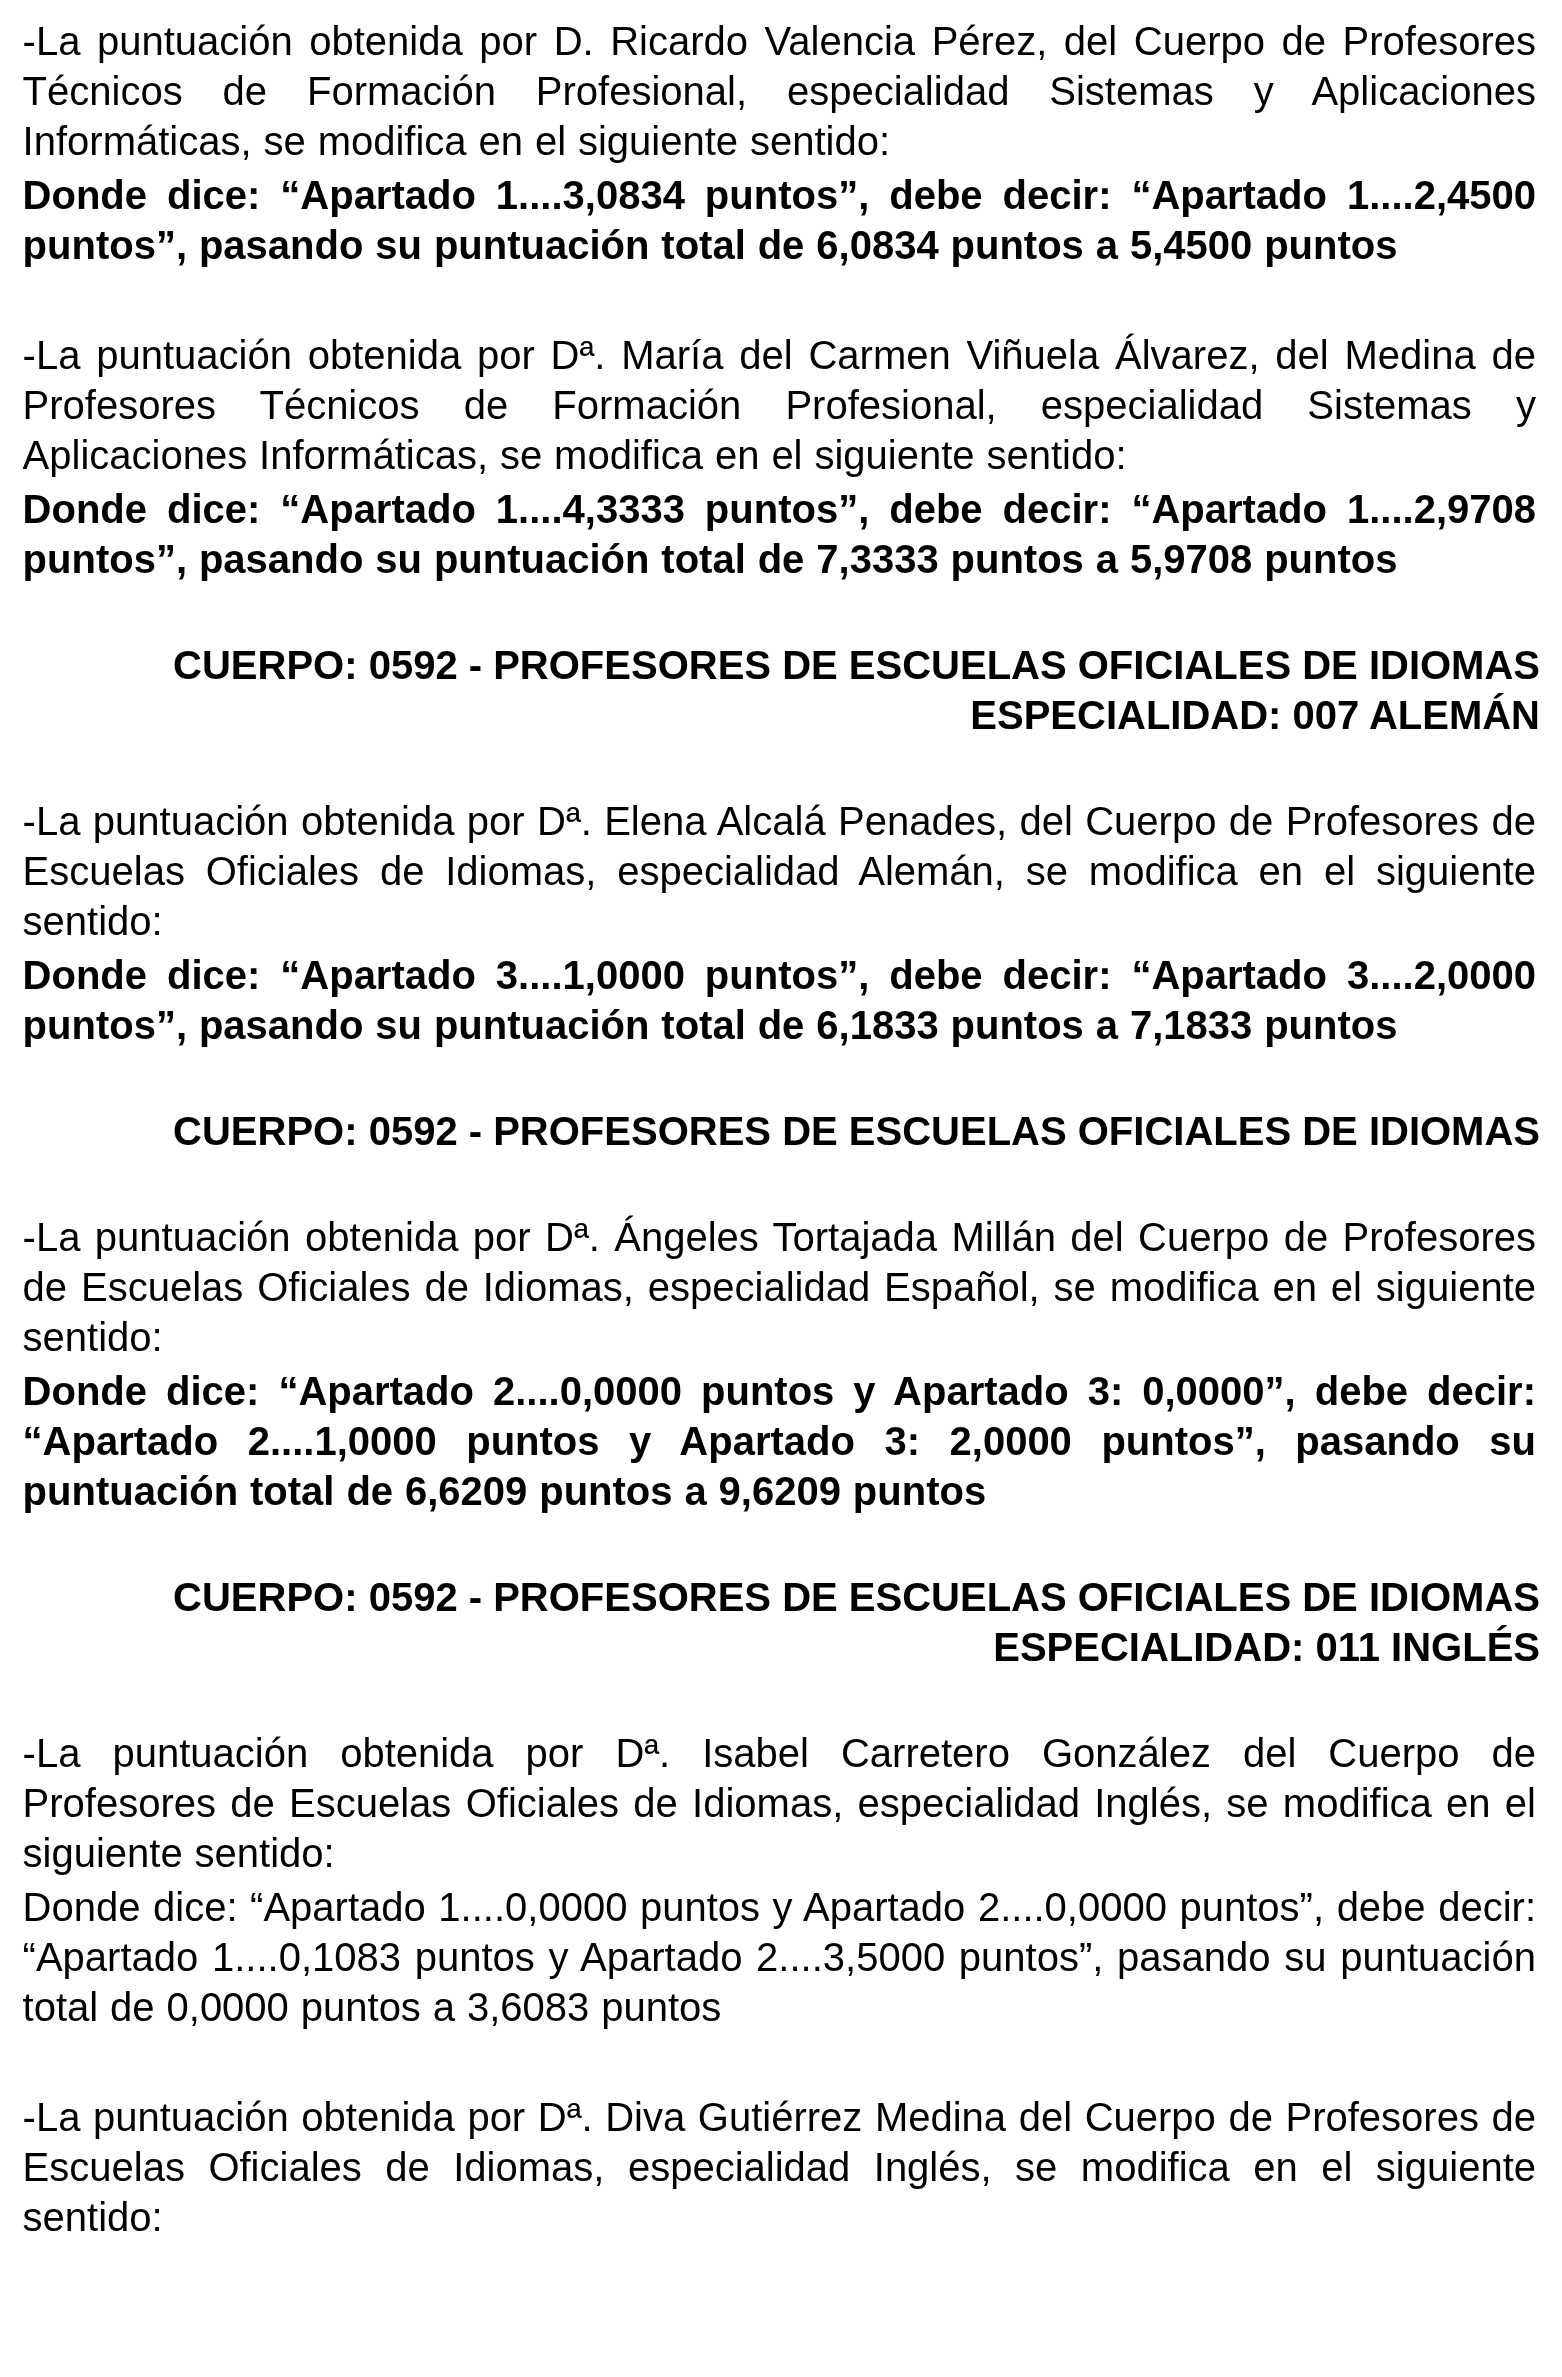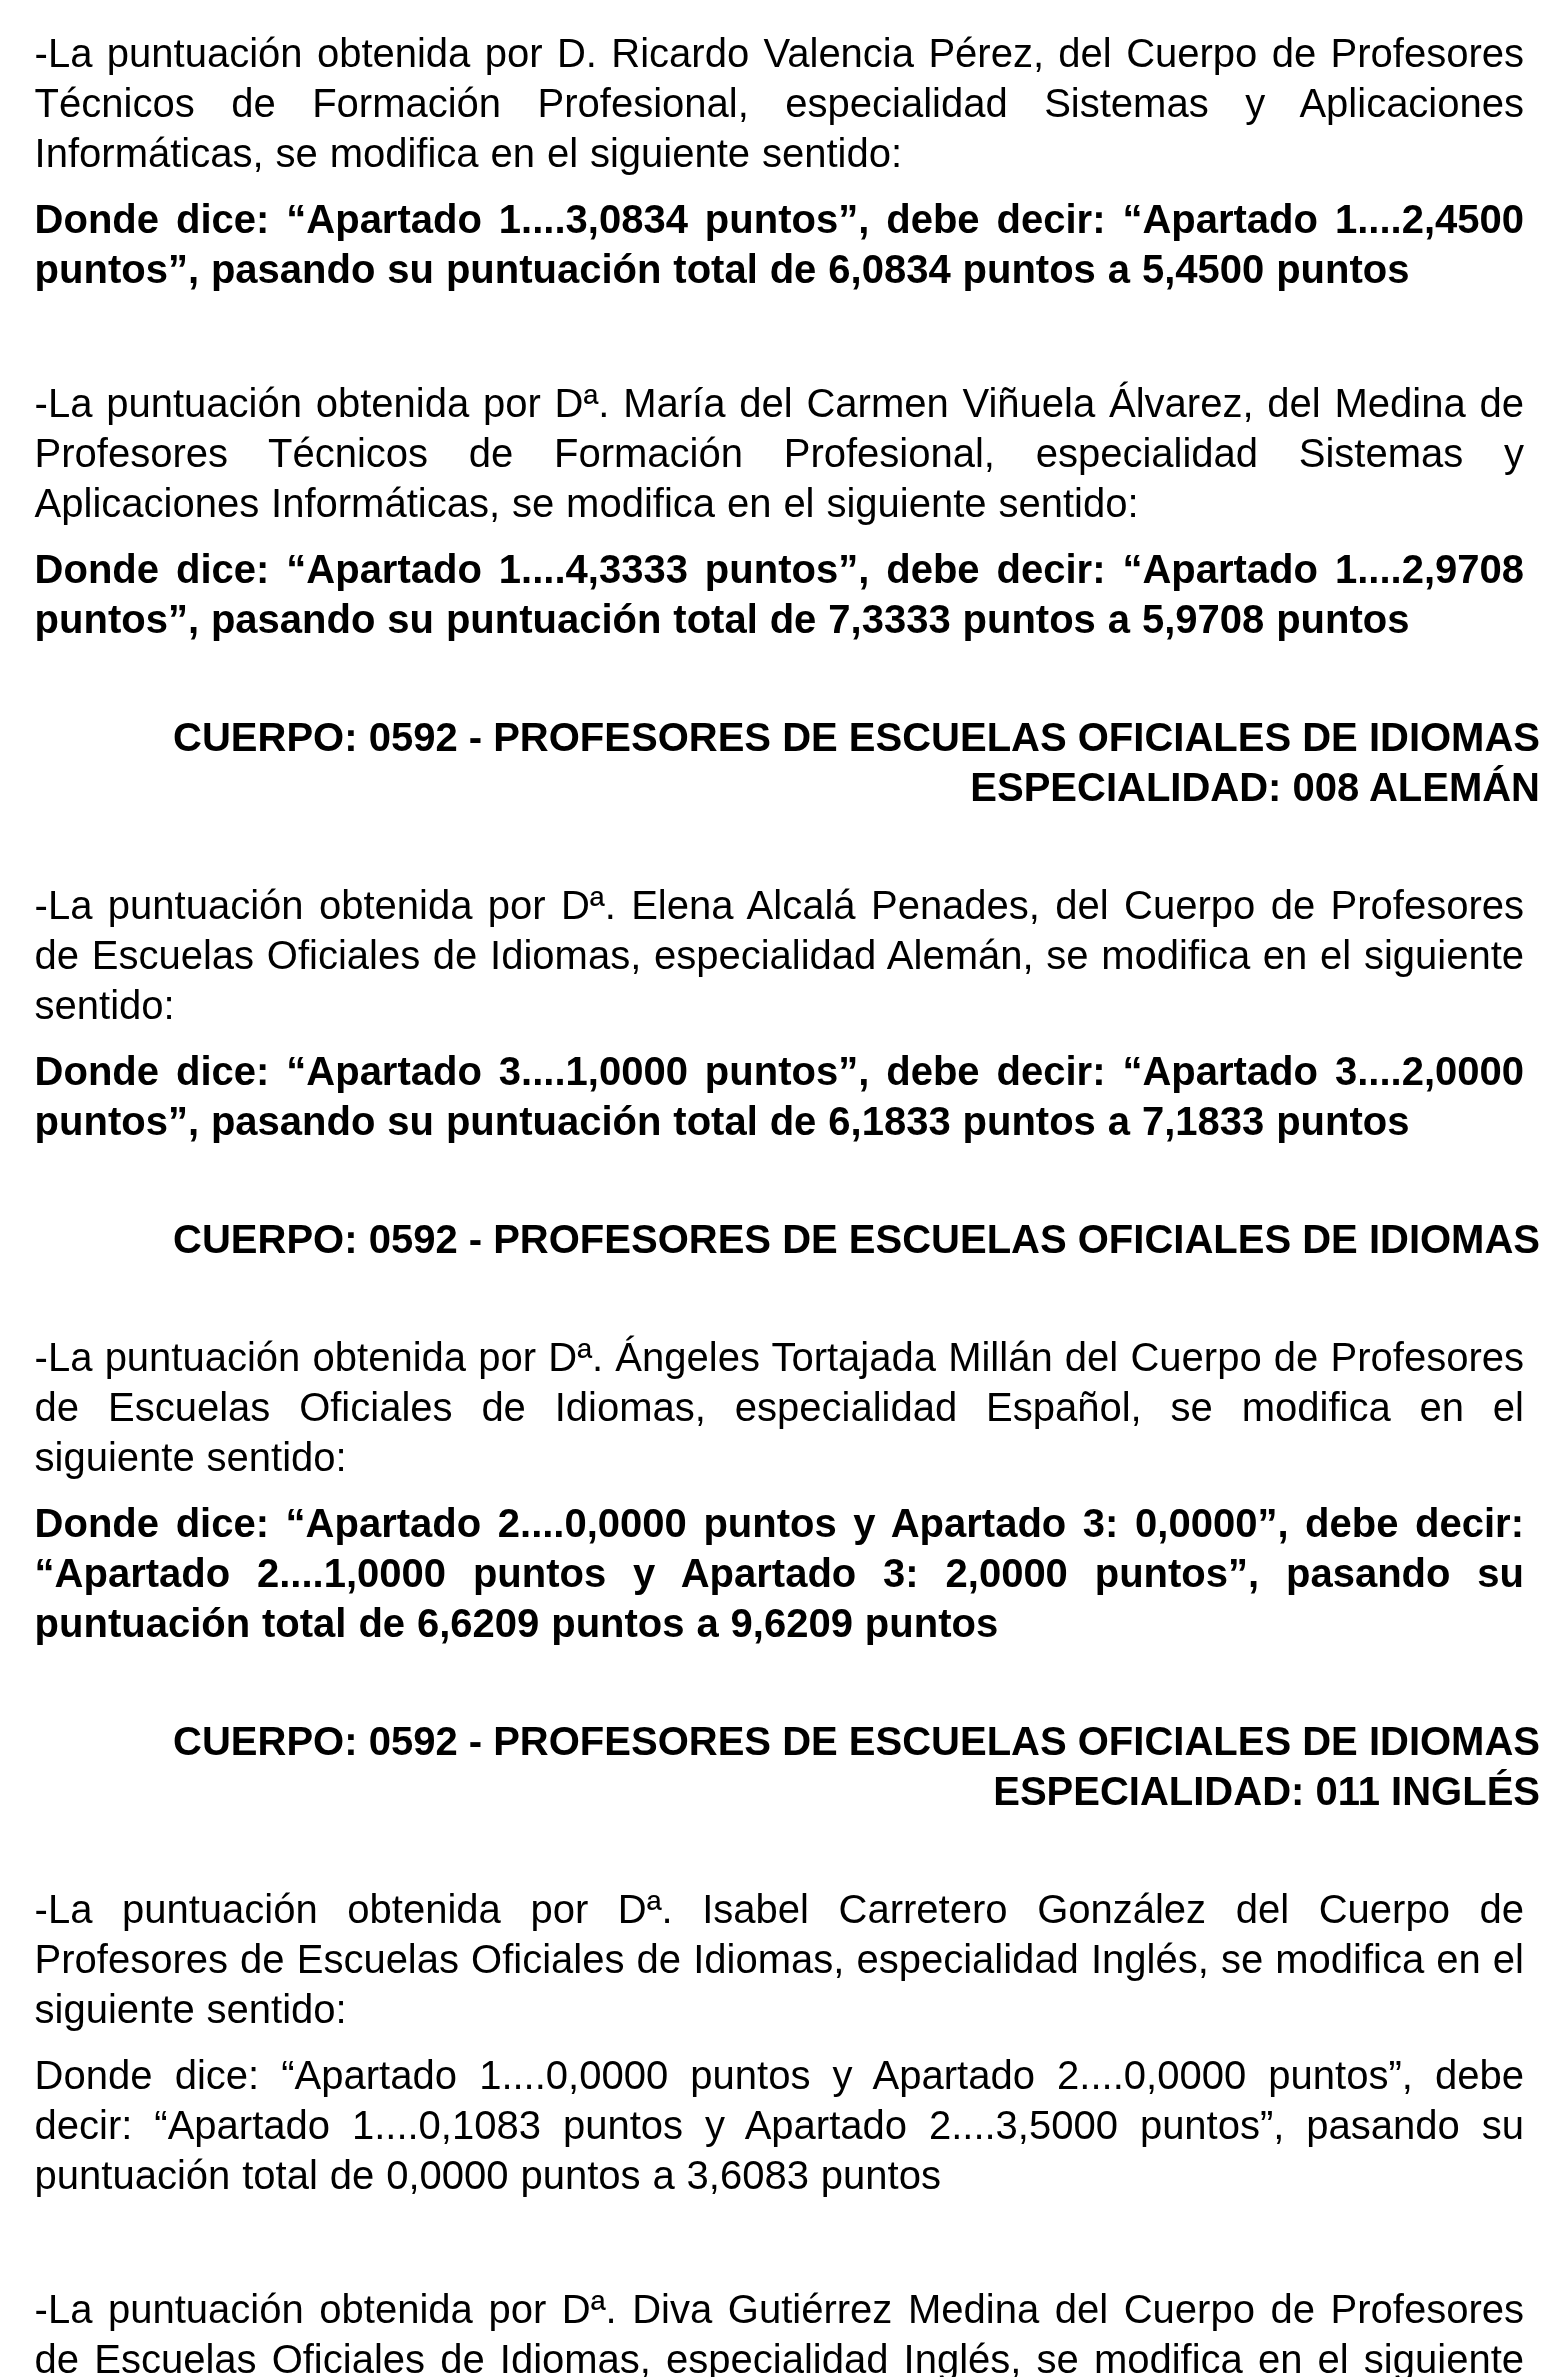--- a/index.html
+++ b/index.html
@@ -9,21 +9,21 @@
     box-sizing: border-box;
     padding: 12px 22px 0 18.6px;
     background: #ffffff;
     color: #000000;
     font-family: "Liberation Sans", sans-serif;
     font-size: 40px;
     line-height: 50px;
     overflow: hidden;
   }
   .para {
-    margin: 16px;
+    margin: 4px;
     text-align: justify;
     word-spacing: 0.02em;
   }
   .bold { font-weight: bold; }
   .heading {
     margin: 0;
     text-align: right;
     font-weight: bold;
   }
   .spacer { height: 52px; }
@@ -36,21 +36,21 @@
   <p class="para">-La puntuación obtenida por D. Ricardo Valencia Pérez, del Cuerpo de Profesores Técnicos de Formación Profesional, especialidad Sistemas y Aplicaciones Informáticas, se modifica en el siguiente sentido:</p>
   <p class="para bold">Donde dice: “Apartado 1....3,0834 puntos”, debe decir: “Apartado 1....2,4500 puntos”, pasando su puntuación total de 6,0834 puntos a 5,4500 puntos</p>
   <div class="spacer"></div>
 
   <p class="para">-La puntuación obtenida por Dª. María del Carmen Viñuela Álvarez, del Medina de Profesores Técnicos de Formación Profesional, especialidad Sistemas y Aplicaciones Informáticas, se modifica en el siguiente sentido:</p>
   <p class="para bold">Donde dice: “Apartado 1....4,3333 puntos”, debe decir: “Apartado 1....2,9708 puntos”, pasando su puntuación total de 7,3333 puntos a 5,9708 puntos</p>
   <div class="spacer"></div>
 
   <p class="heading">
     <span>CUERPO: 0592 - PROFESORES DE ESCUELAS OFICIALES DE IDIOMAS</span><br>
-    <span>ESPECIALIDAD: 008 ALEMÁN</span>
+    <span>ESPECIALIDAD: 007 ALEMÁN</span>
   </p>
   <div class="spacer"></div>
 
   <p class="para">-La puntuación obtenida por Dª. Elena Alcalá Penades, del Cuerpo de Profesores de Escuelas Oficiales de Idiomas, especialidad Alemán, se modifica en el siguiente sentido:</p>
   <p class="para bold">Donde dice: “Apartado 3....1,0000 puntos”, debe decir: “Apartado 3....2,0000 puntos”, pasando su puntuación total de 6,1833 puntos a 7,1833 puntos</p>
   <div class="spacer"></div>
 
   <p class="heading">
     <span>CUERPO: 0592 - PROFESORES DE ESCUELAS OFICIALES DE IDIOMAS</span><br>
   </p>

